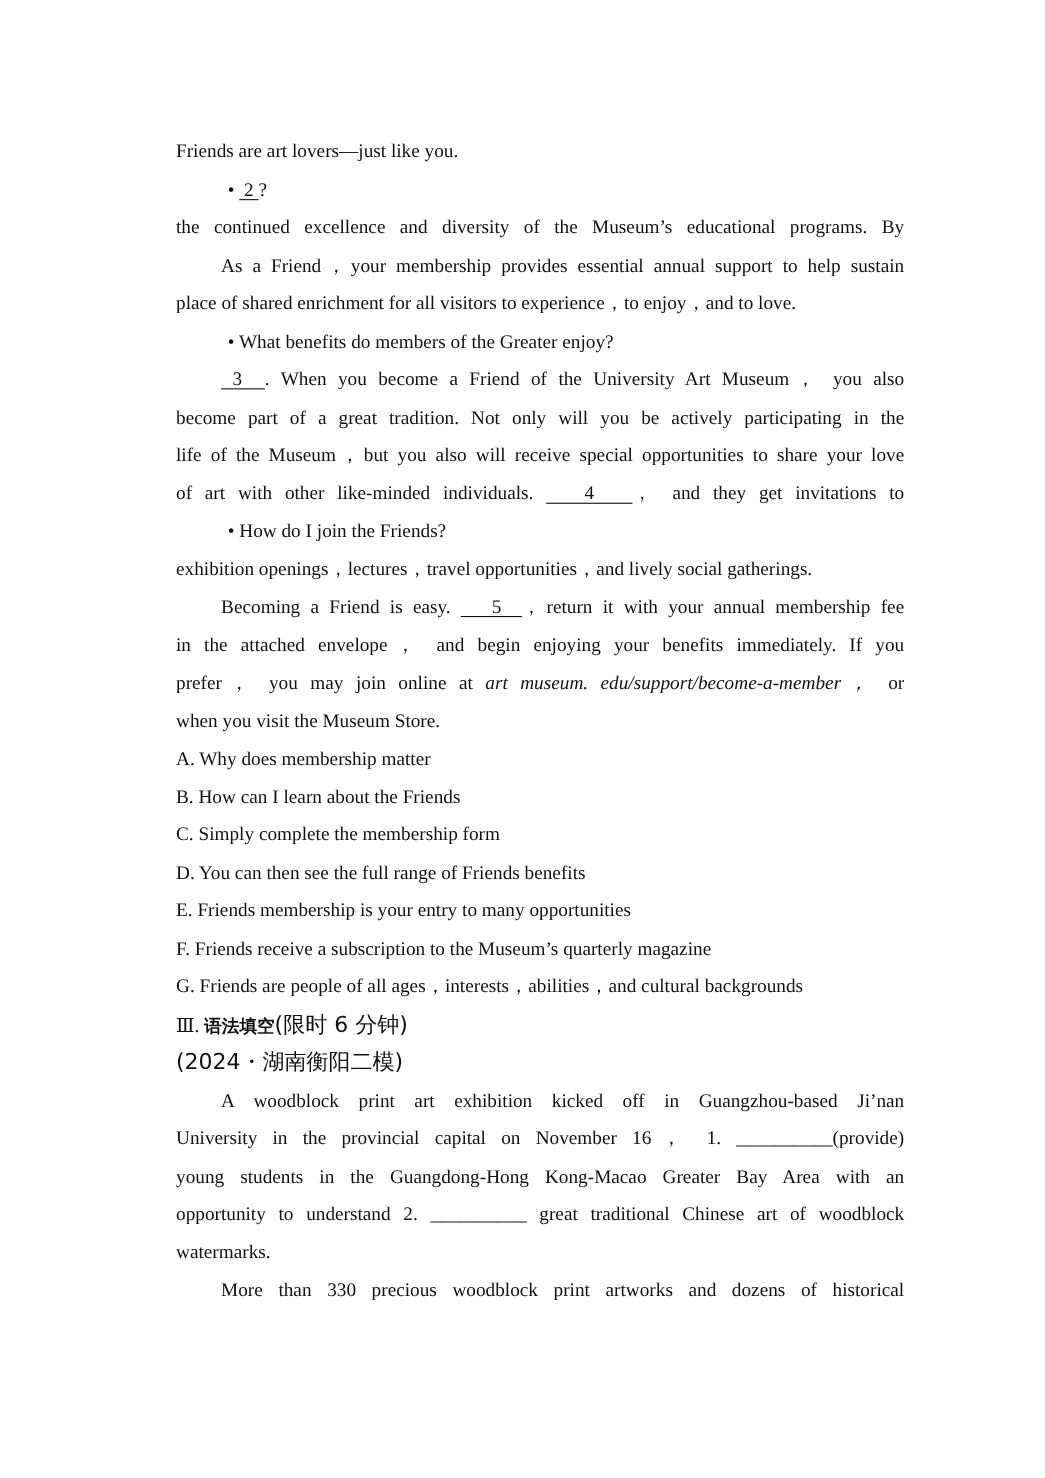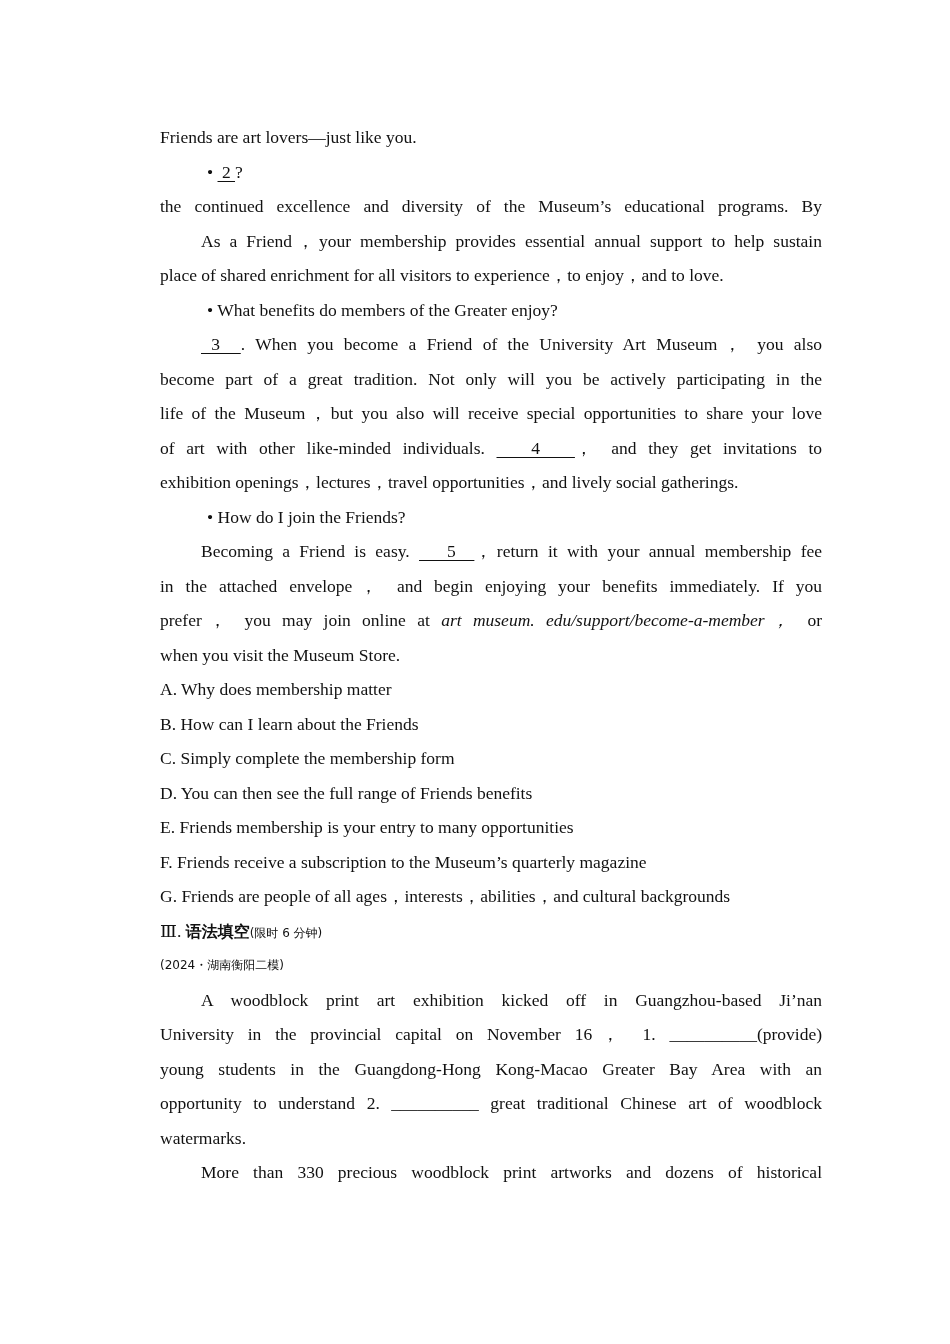--- a/index.html
+++ b/index.html
@@ -10,21 +10,21 @@
     font-size: 17.5px; color: #111; line-height: 34.5px; margin-left: 16px;
   }
   .line { white-space: nowrap; height: 34.5px; }
   .just { text-align: justify; text-align-last: justify; white-space: normal; }
   .indent { padding-left: 41px; }
   .bullet { padding-left: 47px; }
   .blank { text-decoration: underline; text-underline-offset: 3px; white-space: pre; }
   .it { font-style: italic; }
   .right { text-align: left; }
   .cjk-bold { font-family: "DejaVu Sans", sans-serif; font-weight: bold; font-size: 16px; }
-  .cjk { font-family: "DejaVu Sans", sans-serif; font-size: 12px; }
+  .cjk { font-family: "DejaVu Sans", sans-serif; font-size: 20px; }
 </style>
 </head>
 <body>
 
 <div class="page">
   <div class="line">Friends are art lovers—just like you.</div>
 
   <div class="line bullet">
     <span>•</span>
     <span class="blank"> 2 </span><span>?</span>
@@ -38,23 +38,23 @@
 
   <div class="line just indent">
     <span class="blank"> 3  </span><span>.    When you become a Friend of the University Art Museum， you also</span>
   </div>
   <div class="line just">become part of a great tradition.    Not only will you be actively participating in the</div>
   <div class="line just">life of the Museum，but you also will receive special opportunities to share your love</div>
   <div class="line just">
     <span>of art with other like-minded individuals.   </span>
     <span class="blank">   4   </span><span>， and they get invitations to</span>
   </div>
+  <div class="line bullet">• How do I join the Friends?</div>
+
   <div class="line">exhibition openings，lectures，travel opportunities，and lively social gatherings.</div>
-
-  <div class="line bullet">• How do I join the Friends?</div>
 
   <div class="line just indent">
     <span>Becoming a Friend is easy.    </span>
     <span class="blank">   5  </span><span>，return it with your annual membership fee</span>
   </div>
   <div class="line just">in the attached envelope， and begin enjoying your benefits immediately.   If you</div>
   <div class="line just">
     <span>prefer， you may join online at </span>
     <span class="it">art museum.  edu/support/become-a-member，</span>
     <span> or</span>

